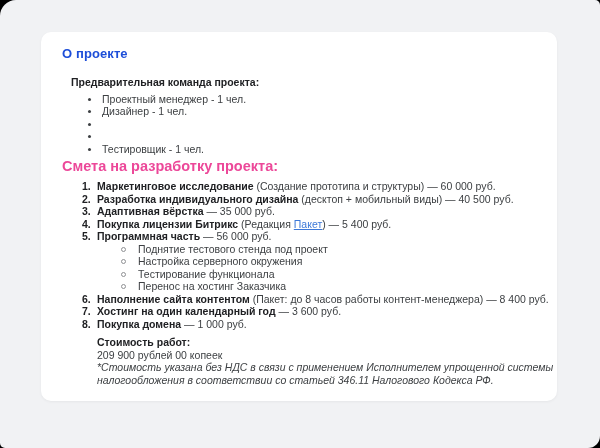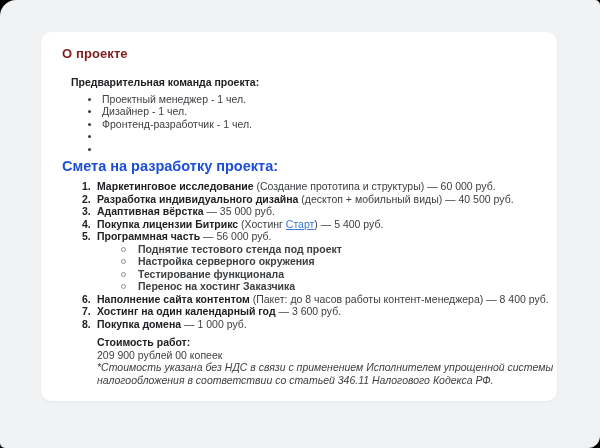--- a/index.html
+++ b/index.html
@@ -29,50 +29,50 @@
     padding: 14px 18px 0 21px;
     color: #3d4043;
     font-size: 10.5px;
     line-height: 12.5px;
   }
   .h1 {
     margin: 0;
     font-size: 13px;
     line-height: 16px;
     font-weight: 700;
-    color: #7f1d1d;
+    color: #1d4ed8;
     letter-spacing: 0.1px;
   }
   .team-heading {
     margin: 14px 0 4px 9px;
     font-weight: 700;
     color: #202124;
   }
   .team-list { margin: 0; }
   .row { position: relative; height: 12.5px; white-space: nowrap; }
   .team-row { padding-left: 40px; }
   .dot {
     position: absolute; left: 26px; top: 5px;
     width: 3px; height: 3px; border-radius: 50%;
     background: #3d4043;
   }
   .h2 {
     margin: 2px 0 5px 0;
     font-size: 14.5px;
     line-height: 18px;
     font-weight: 700;
-    color: #1d4ed8;
+    color: #ec4899;
   }
   .est-row { padding-left: 35px; }
   .num {
     position: absolute; left: 20px;
     font-weight: 700; color: #202124;
   }
   .ttl { font-weight: 700; color: #202124; }
-  .sub-row { padding-left: 76px; font-weight: bold; }
+  .sub-row { padding-left: 76px; }
   .circ {
     position: absolute; left: 59px; top: 4px;
     width: 3px; height: 3px; border-radius: 50%;
     border: 1px solid #8f9194; background: transparent;
   }
   .link {
     color: #3c78d8;
     text-decoration: underline;
     cursor: pointer;
   }
@@ -89,32 +89,32 @@
   <div class="card">
     <div class="card-inner">
 
       <h1 class="h1">О проекте</h1>
 
       <div class="team-heading">Предварительная команда проекта:</div>
 
       <div class="team-list">
         <div class="row team-row"><span class="dot"></span><span>Проектный менеджер - 1 чел.</span></div>
         <div class="row team-row"><span class="dot"></span><span>Дизайнер - 1 чел.</span></div>
-        <div class="row team-row"><span class="dot"></span><span>Фронтенд-разработчик - 1 чел.</span></div>
         <div class="row team-row"><span class="dot"></span></div>
         <div class="row team-row"><span class="dot"></span></div>
+        <div class="row team-row"><span class="dot"></span><span>Тестировщик - 1 чел.</span></div>
       </div>
 
       <h2 class="h2">Смета на разработку проекта:</h2>
 
       <div class="est-list">
         <div class="row est-row"><span class="num">1.</span><span class="ttl">Маркетинговое исследование</span><span> (Создание прототипа и структуры) — 60 000 руб.</span></div>
         <div class="row est-row"><span class="num">2.</span><span class="ttl">Разработка индивидуального дизайна</span><span> (десктоп + мобильный виды) — 40 500 руб.</span></div>
         <div class="row est-row"><span class="num">3.</span><span class="ttl">Адаптивная вёрстка</span><span> — 35 000 руб.</span></div>
-        <div class="row est-row"><span class="num">4.</span><span class="ttl">Покупка лицензии Битрикс</span><span> (Хостинг </span><a class="link">Старт</a><span>) — 5 400 руб.</span></div>
+        <div class="row est-row"><span class="num">4.</span><span class="ttl">Покупка лицензии Битрикс</span><span> (Редакция </span><a class="link">Пакет</a><span>) — 5 400 руб.</span></div>
         <div class="row est-row"><span class="num">5.</span><span class="ttl">Программная часть</span><span> — 56 000 руб.</span></div>
 
         <div class="row sub-row"><span class="circ"></span><span>Поднятие тестового стенда под проект</span></div>
         <div class="row sub-row"><span class="circ"></span><span>Настройка серверного окружения</span></div>
         <div class="row sub-row"><span class="circ"></span><span>Тестирование функционала</span></div>
         <div class="row sub-row"><span class="circ"></span><span>Перенос на хостинг Заказчика</span></div>
 
         <div class="row est-row"><span class="num">6.</span><span class="ttl">Наполнение сайта контентом</span><span> (Пакет: до 8 часов работы контент-менеджера) — 8 400 руб.</span></div>
         <div class="row est-row"><span class="num">7.</span><span class="ttl">Хостинг на один календарный год</span><span> — 3 600 руб.</span></div>
         <div class="row est-row"><span class="num">8.</span><span class="ttl">Покупка домена</span><span> — 1 000 руб.</span></div>

